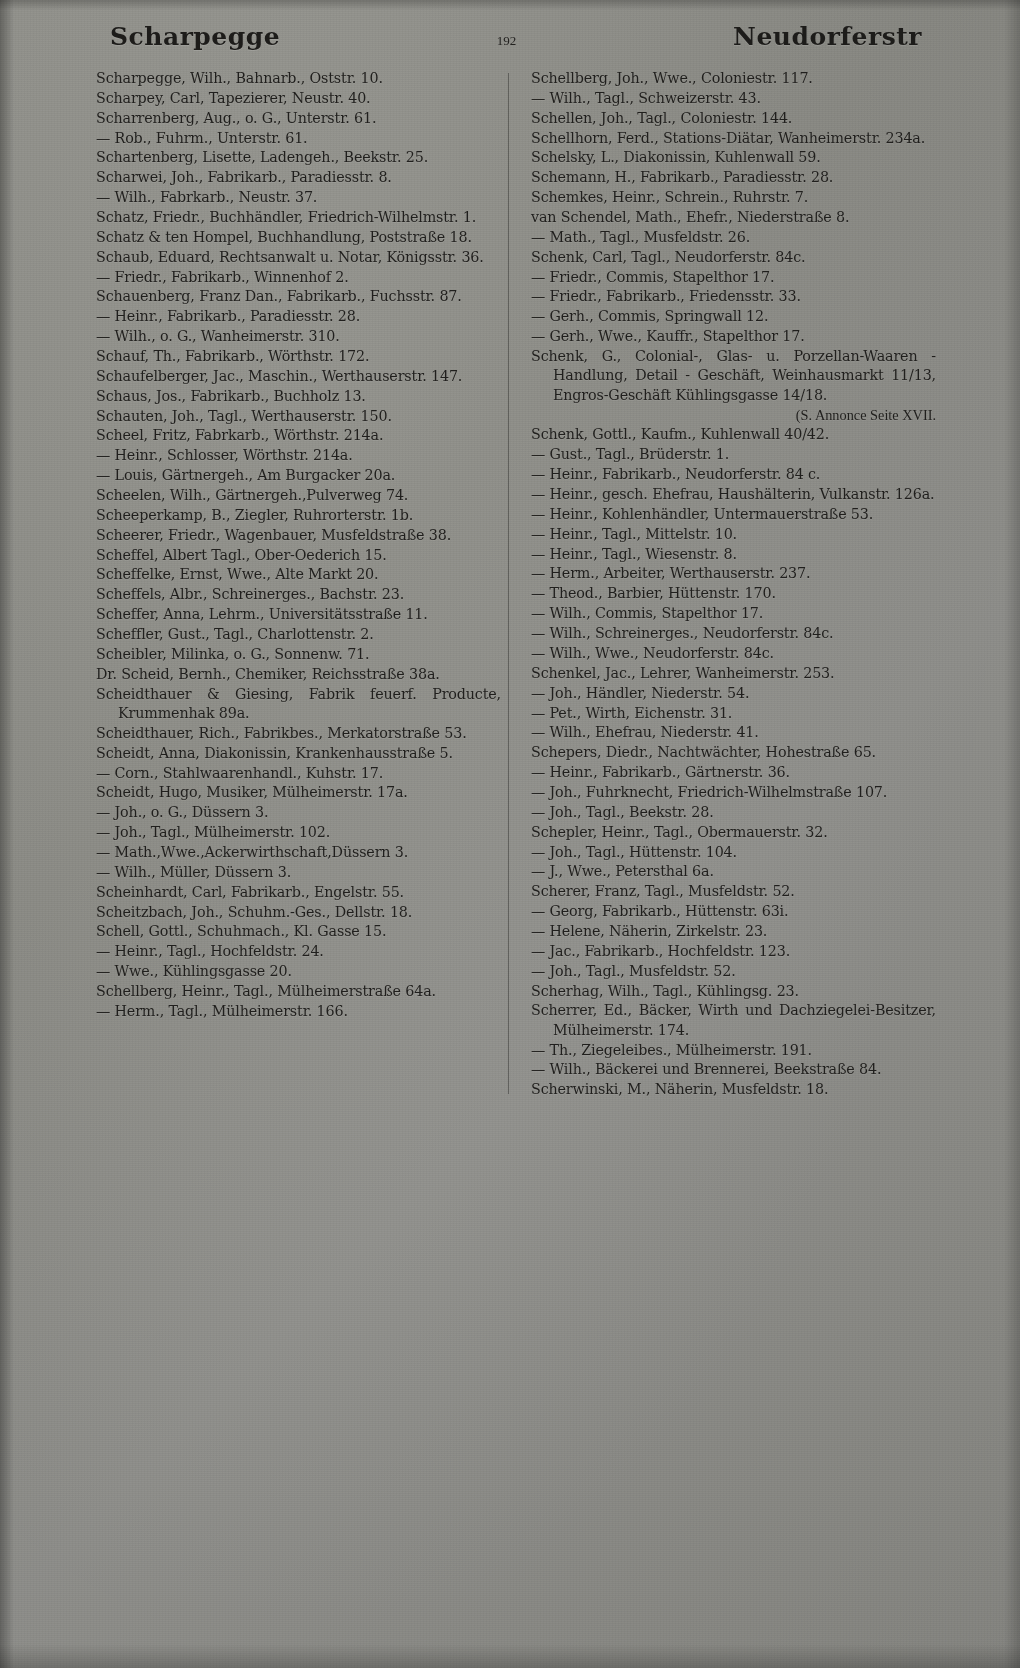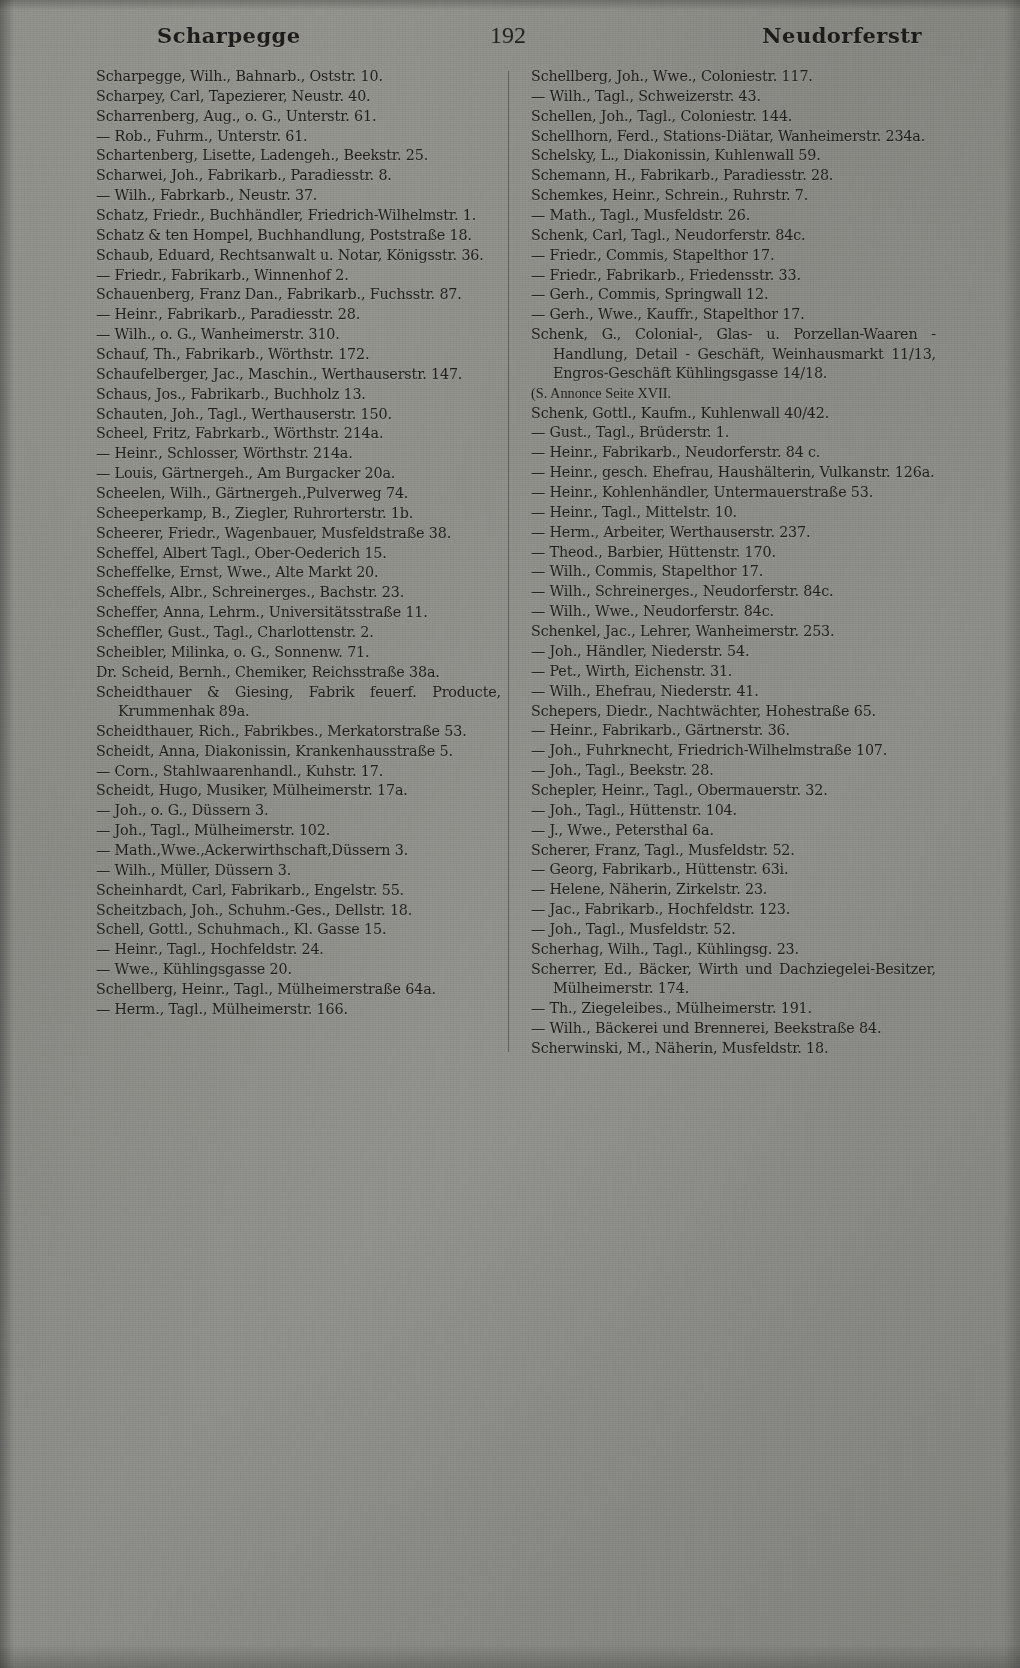--- a/index.html
+++ b/index.html
@@ -62,28 +62,27 @@
   .header {
     display: flex;
     align-items: baseline;
     justify-content: space-between;
     margin-bottom: 18px;
     padding: 0 14px;
   }
   .header-word {
     font-family: "DejaVu Serif", serif;
     font-weight: bold;
-    font-size: 21px;
+    font-size: 25px;
     letter-spacing: 0.5px;
     color: #1d1c1a;
     text-shadow: 0 1px 0 rgba(255,255,255,0.12);
-    margin-left: 47px;
   }
   .header-page {
-    font-size: 24px;
+    font-size: 13px;
     color: #232220;
     font-family: "Liberation Serif", serif;
     text-align: center;
   }
 
   .columns {
     display: flex;
     position: relative;
   }
   .col {
@@ -108,21 +107,21 @@
     margin: 0 0 0.5px 0;
     text-indent: -22px;
     text-align: justify;
     text-justify: inter-word;
     white-space: pre-wrap;
     font-family: "DejaVu Serif", serif;
     letter-spacing: -0.15px;
     text-shadow: 0 0.5px 0 rgba(255,255,255,0.08);
   }
   .entry.center {
-    text-align: left;
+    text-align: right;
     text-indent: 0;
     padding-left: 0;
     font-family: "Liberation Serif", serif;
     letter-spacing: 0px;
   }
   .entry.roman {
     font-family: "Liberation Serif", serif;
     letter-spacing: 0px;
   }
 </style>
@@ -198,34 +197,36 @@
       </div>
 
       <div class="col right">
         <div class="entry">Schellberg, Joh., Wwe., Coloniestr. 117.</div>
         <div class="entry">— Wilh., Tagl., Schweizerstr. 43.</div>
         <div class="entry">Schellen, Joh., Tagl., Coloniestr. 144.</div>
         <div class="entry">Schellhorn, Ferd., Stations-Diätar, Wanheimerstr. 234a.</div>
         <div class="entry">Schelsky, L., Diakonissin, Kuhlenwall 59.</div>
         <div class="entry">Schemann, H., Fabrikarb., Paradiesstr. 28.</div>
         <div class="entry">Schemkes, Heinr., Schrein., Ruhrstr. 7.</div>
+        <div class="entry">van Schendel, Math., Ehefr., Niederstraße 8.</div>
         <div class="entry">— Math., Tagl., Musfeldstr. 26.</div>
         <div class="entry">Schenk, Carl, Tagl., Neudorferstr. 84c.</div>
         <div class="entry">— Friedr., Commis, Stapelthor 17.</div>
         <div class="entry">— Friedr., Fabrikarb., Friedensstr. 33.</div>
         <div class="entry">— Gerh., Commis, Springwall 12.</div>
         <div class="entry">— Gerh., Wwe., Kauffr., Stapelthor 17.</div>
         <div class="entry">Schenk, G., Colonial-, Glas- u. Porzellan-Waaren - Handlung, Detail - Geschäft, Weinhausmarkt 11/13, Engros-Geschäft Kühlingsgasse 14/18.</div>
         <div class="entry center roman">(S. Annonce Seite XVII.</div>
         <div class="entry">Schenk, Gottl., Kaufm., Kuhlenwall 40/42.</div>
         <div class="entry">— Gust., Tagl., Brüderstr. 1.</div>
         <div class="entry">— Heinr., Fabrikarb., Neudorferstr. 84 c.</div>
         <div class="entry">— Heinr., gesch. Ehefrau, Haushälterin, Vulkanstr. 126a.</div>
         <div class="entry">— Heinr., Kohlenhändler, Untermauerstraße 53.</div>
         <div class="entry">— Heinr., Tagl., Mittelstr. 10.</div>
+        <div class="entry">— Heinr., Tagl., Wiesenstr. 8.</div>
         <div class="entry">— Herm., Arbeiter, Werthauserstr. 237.</div>
         <div class="entry">— Theod., Barbier, Hüttenstr. 170.</div>
         <div class="entry">— Wilh., Commis, Stapelthor 17.</div>
         <div class="entry">— Wilh., Schreinerges., Neudorferstr. 84c.</div>
         <div class="entry">— Wilh., Wwe., Neudorferstr. 84c.</div>
         <div class="entry">Schenkel, Jac., Lehrer, Wanheimerstr. 253.</div>
         <div class="entry">— Joh., Händler, Niederstr. 54.</div>
         <div class="entry">— Pet., Wirth, Eichenstr. 31.</div>
         <div class="entry">— Wilh., Ehefrau, Niederstr. 41.</div>
         <div class="entry">Schepers, Diedr., Nachtwächter, Hohestraße 65.</div>

